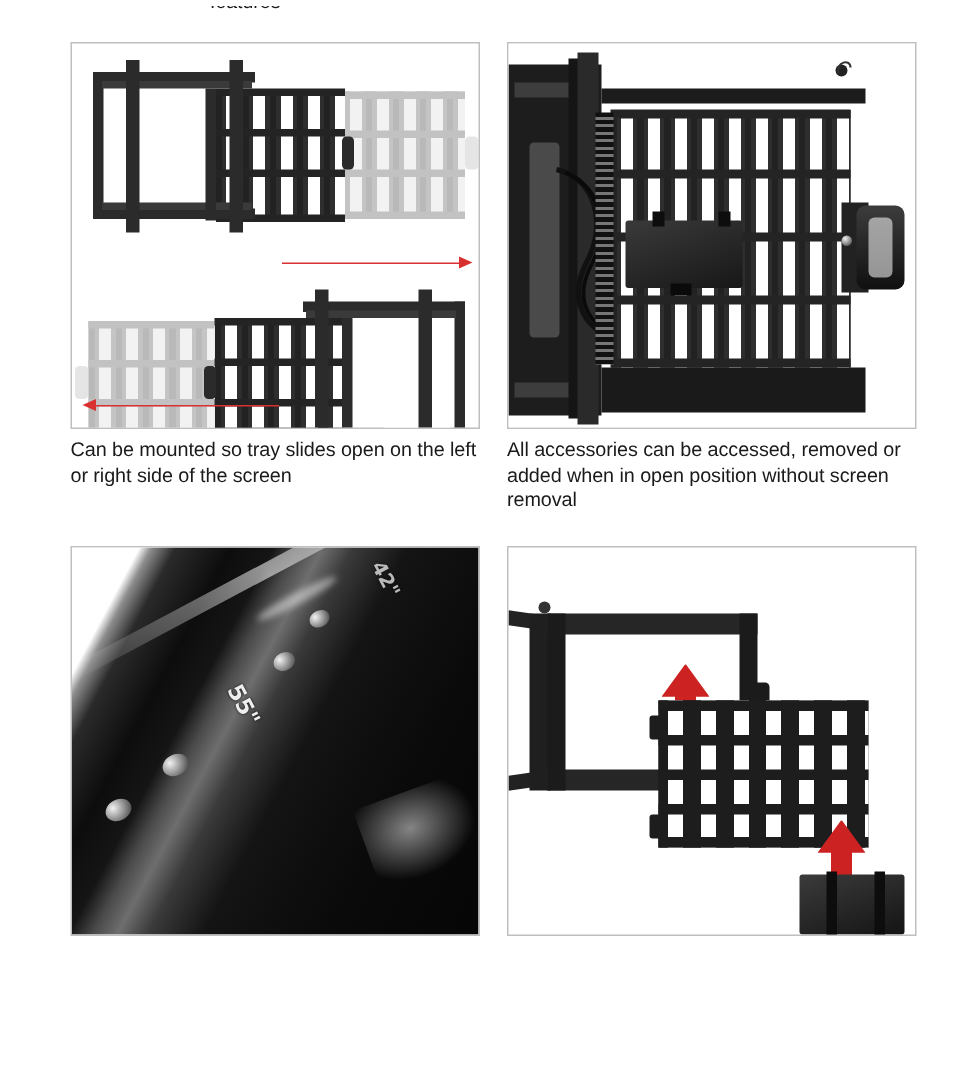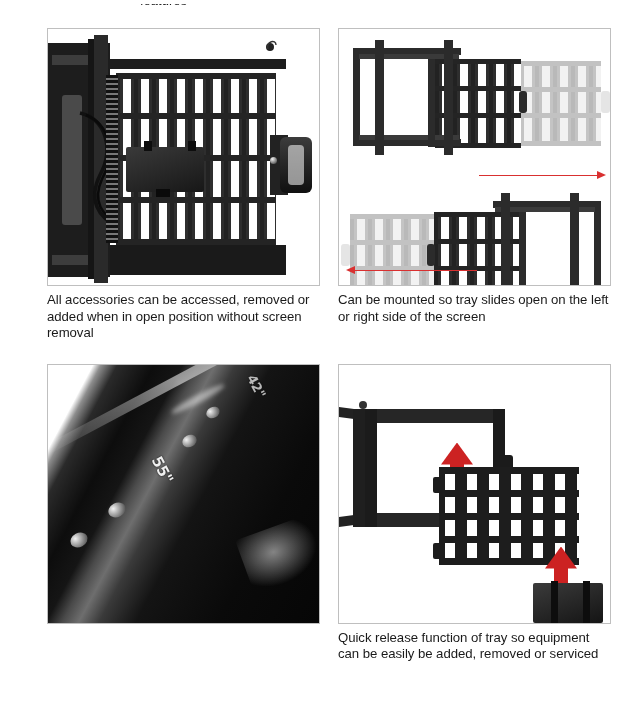--- a/index.html
+++ b/index.html
@@ -148,20 +148,88 @@
   <div class="cut-text">
     <span>features</span>
   </div>
 
   <div class="grid">
 
     <div class="row">
 
       <div class="cell">
         <div class="frame">
+          <div class="art">
+
+            <div class="tray lite" style="left:178px;top:32px;width:84px;height:85px;">
+              <div class="band" style="top:0"></div>
+              <div class="band" style="top:26px"></div>
+              <div class="band" style="top:52px"></div>
+              <div class="band" style="bottom:0"></div>
+            </div>
+            <div class="ghost" style="left:262px;top:62px;width:9px;height:22px;border-radius:3px;"></div>
+
+            <div class="tray" style="left:96px;top:30px;width:86px;height:89px;">
+              <div class="band" style="top:0"></div>
+              <div class="band" style="top:27px"></div>
+              <div class="band" style="top:54px"></div>
+              <div class="band" style="bottom:0"></div>
+            </div>
+            <div class="blk" style="left:180px;top:62px;width:8px;height:22px;border-radius:3px;"></div>
+
+            <div class="blk" style="left:14px;top:19px;width:108px;height:7px;"></div>
+            <div class="blk" style="left:14px;top:110px;width:108px;height:7px;"></div>
+            <div class="blk" style="left:14px;top:19px;width:7px;height:98px;"></div>
+            <div class="white" style="left:24px;top:30px;width:44px;height:76px;"></div>
+            <div class="blk2" style="left:20px;top:25px;width:100px;height:5px;"></div>
+            <div class="blk2" style="left:20px;top:106px;width:100px;height:5px;"></div>
+
+            <div class="blk" style="left:36px;top:11px;width:9px;height:115px;"></div>
+            <div class="blk" style="left:105px;top:11px;width:9px;height:115px;"></div>
+            <div class="blk" style="left:89px;top:30px;width:7px;height:88px;"></div>
+
+            <div class="arrow-line" style="left:140px;top:146px;width:122px;"></div>
+            <div class="arrow-head right" style="left:258px;top:142px;"></div>
+
+            <div class="tray lite" style="left:11px;top:185px;width:84px;height:85px;">
+              <div class="band" style="top:0"></div>
+              <div class="band" style="top:26px"></div>
+              <div class="band" style="top:52px"></div>
+
+            </div>
+            <div class="ghost" style="left:2px;top:215px;width:9px;height:22px;border-radius:3px;"></div>
+
+            <div class="tray" style="left:95px;top:183px;width:86px;height:89px;">
+              <div class="band" style="top:0"></div>
+              <div class="band" style="top:27px"></div>
+              <div class="band" style="top:54px"></div>
+
+            </div>
+            <div class="blk" style="left:88px;top:215px;width:8px;height:22px;border-radius:3px;"></div>
+
+            <div class="blk" style="left:154px;top:172px;width:108px;height:7px;"></div>
+
+            <div class="blk" style="left:255px;top:172px;width:7px;height:98px;"></div>
+            <div class="white" style="left:208px;top:183px;width:44px;height:76px;"></div>
+            <div class="blk2" style="left:156px;top:178px;width:100px;height:5px;"></div>
+
+            <div class="blk" style="left:162px;top:164px;width:9px;height:115px;"></div>
+            <div class="blk" style="left:231px;top:164px;width:9px;height:115px;"></div>
+            <div class="blk" style="left:180px;top:183px;width:7px;height:88px;"></div>
+
+            <div class="arrow-line" style="left:16px;top:241px;width:122px;"></div>
+            <div class="arrow-head left" style="left:7px;top:237px;"></div>
+
+          </div>
+        </div>
+        <div class="caption">Can be mounted so tray slides open on the left or right side of the screen</div>
+      </div>
+
+      <div class="cell">
+        <div class="frame">
           <div class="photo-open">
 
             <div class="blk" style="left:0;top:14px;width:62px;height:234px;background:#1d1d1d;"></div>
             <div class="blk" style="left:4px;top:26px;width:40px;height:10px;background:#3d3d3d;"></div>
             <div class="blk" style="left:4px;top:226px;width:40px;height:10px;background:#3d3d3d;"></div>
             <div class="blk" style="left:14px;top:66px;width:20px;height:130px;background:#4a4a4a;border-radius:3px;"></div>
             <div class="blk" style="left:40px;top:10px;width:18px;height:240px;background:#151515;"></div>
 
             <div class="blk" style="left:46px;top:6px;width:14px;height:248px;background:#2a2a2a;"></div>
 
@@ -194,88 +262,20 @@
 
             <div class="blk" style="left:218px;top:14px;width:8px;height:8px;background:#222;border-radius:50%;"></div>
             <svg style="position:absolute;left:216px;top:8px;width:16px;height:14px;" viewBox="0 0 16 14">
               <path d="M4 12 C 2 4, 12 2, 12 8" stroke="#333" stroke-width="1.4" fill="none"></path>
             </svg>
           </div>
         </div>
         <div class="caption">All accessories can be accessed, removed or added when in open position without screen removal</div>
       </div>
 
-      <div class="cell">
-        <div class="frame">
-          <div class="art">
-
-            <div class="tray lite" style="left:178px;top:32px;width:84px;height:85px;">
-              <div class="band" style="top:0"></div>
-              <div class="band" style="top:26px"></div>
-              <div class="band" style="top:52px"></div>
-              <div class="band" style="bottom:0"></div>
-            </div>
-            <div class="ghost" style="left:262px;top:62px;width:9px;height:22px;border-radius:3px;"></div>
-
-            <div class="tray" style="left:96px;top:30px;width:86px;height:89px;">
-              <div class="band" style="top:0"></div>
-              <div class="band" style="top:27px"></div>
-              <div class="band" style="top:54px"></div>
-              <div class="band" style="bottom:0"></div>
-            </div>
-            <div class="blk" style="left:180px;top:62px;width:8px;height:22px;border-radius:3px;"></div>
-
-            <div class="blk" style="left:14px;top:19px;width:108px;height:7px;"></div>
-            <div class="blk" style="left:14px;top:110px;width:108px;height:7px;"></div>
-            <div class="blk" style="left:14px;top:19px;width:7px;height:98px;"></div>
-            <div class="white" style="left:24px;top:30px;width:44px;height:76px;"></div>
-            <div class="blk2" style="left:20px;top:25px;width:100px;height:5px;"></div>
-            <div class="blk2" style="left:20px;top:106px;width:100px;height:5px;"></div>
-
-            <div class="blk" style="left:36px;top:11px;width:9px;height:115px;"></div>
-            <div class="blk" style="left:105px;top:11px;width:9px;height:115px;"></div>
-            <div class="blk" style="left:89px;top:30px;width:7px;height:88px;"></div>
-
-            <div class="arrow-line" style="left:140px;top:146px;width:122px;"></div>
-            <div class="arrow-head right" style="left:258px;top:142px;"></div>
-
-            <div class="tray lite" style="left:11px;top:185px;width:84px;height:85px;">
-              <div class="band" style="top:0"></div>
-              <div class="band" style="top:26px"></div>
-              <div class="band" style="top:52px"></div>
-
-            </div>
-            <div class="ghost" style="left:2px;top:215px;width:9px;height:22px;border-radius:3px;"></div>
-
-            <div class="tray" style="left:95px;top:183px;width:86px;height:89px;">
-              <div class="band" style="top:0"></div>
-              <div class="band" style="top:27px"></div>
-              <div class="band" style="top:54px"></div>
-
-            </div>
-            <div class="blk" style="left:88px;top:215px;width:8px;height:22px;border-radius:3px;"></div>
-
-            <div class="blk" style="left:154px;top:172px;width:108px;height:7px;"></div>
-
-            <div class="blk" style="left:255px;top:172px;width:7px;height:98px;"></div>
-            <div class="white" style="left:208px;top:183px;width:44px;height:76px;"></div>
-            <div class="blk2" style="left:156px;top:178px;width:100px;height:5px;"></div>
-
-            <div class="blk" style="left:162px;top:164px;width:9px;height:115px;"></div>
-            <div class="blk" style="left:231px;top:164px;width:9px;height:115px;"></div>
-            <div class="blk" style="left:180px;top:183px;width:7px;height:88px;"></div>
-
-            <div class="arrow-line" style="left:16px;top:241px;width:122px;"></div>
-            <div class="arrow-head left" style="left:7px;top:237px;"></div>
-
-          </div>
-        </div>
-        <div class="caption">Can be mounted so tray slides open on the left or right side of the screen</div>
-      </div>
-
     </div>
 
     <div class="row second">
 
       <div class="cell">
         <div class="frame tall">
           <div class="photo-marks">
 
             <div style="position:absolute;left:-20px;top:10px;width:300px;height:10px;background:linear-gradient(90deg,rgba(255,255,255,0),rgba(255,255,255,.55),rgba(255,255,255,0));transform:rotate(-28deg);"></div>
             <div style="position:absolute;left:120px;top:30px;width:60px;height:8px;background:rgba(255,255,255,.45);border-radius:50%;transform:rotate(-28deg);filter:blur(2px);"></div>
@@ -326,18 +326,17 @@
               <div class="head"></div>
               <div class="stem"></div>
             </div>
 
             <div class="blk" style="left:194px;top:218px;width:70px;height:40px;background:linear-gradient(160deg,#3b3b3b,#141414);border-radius:2px;"></div>
             <div class="blk" style="left:212px;top:216px;width:7px;height:44px;background:#0d0d0d;"></div>
             <div class="blk" style="left:244px;top:216px;width:7px;height:44px;background:#0d0d0d;"></div>
 
           </div>
         </div>
-        <div class="caption">Quick release function of tray so equipment can be easily be added, removed or serviced</div>
       </div>
 
     </div>
   </div>
 </div>
 
 </body></html>

